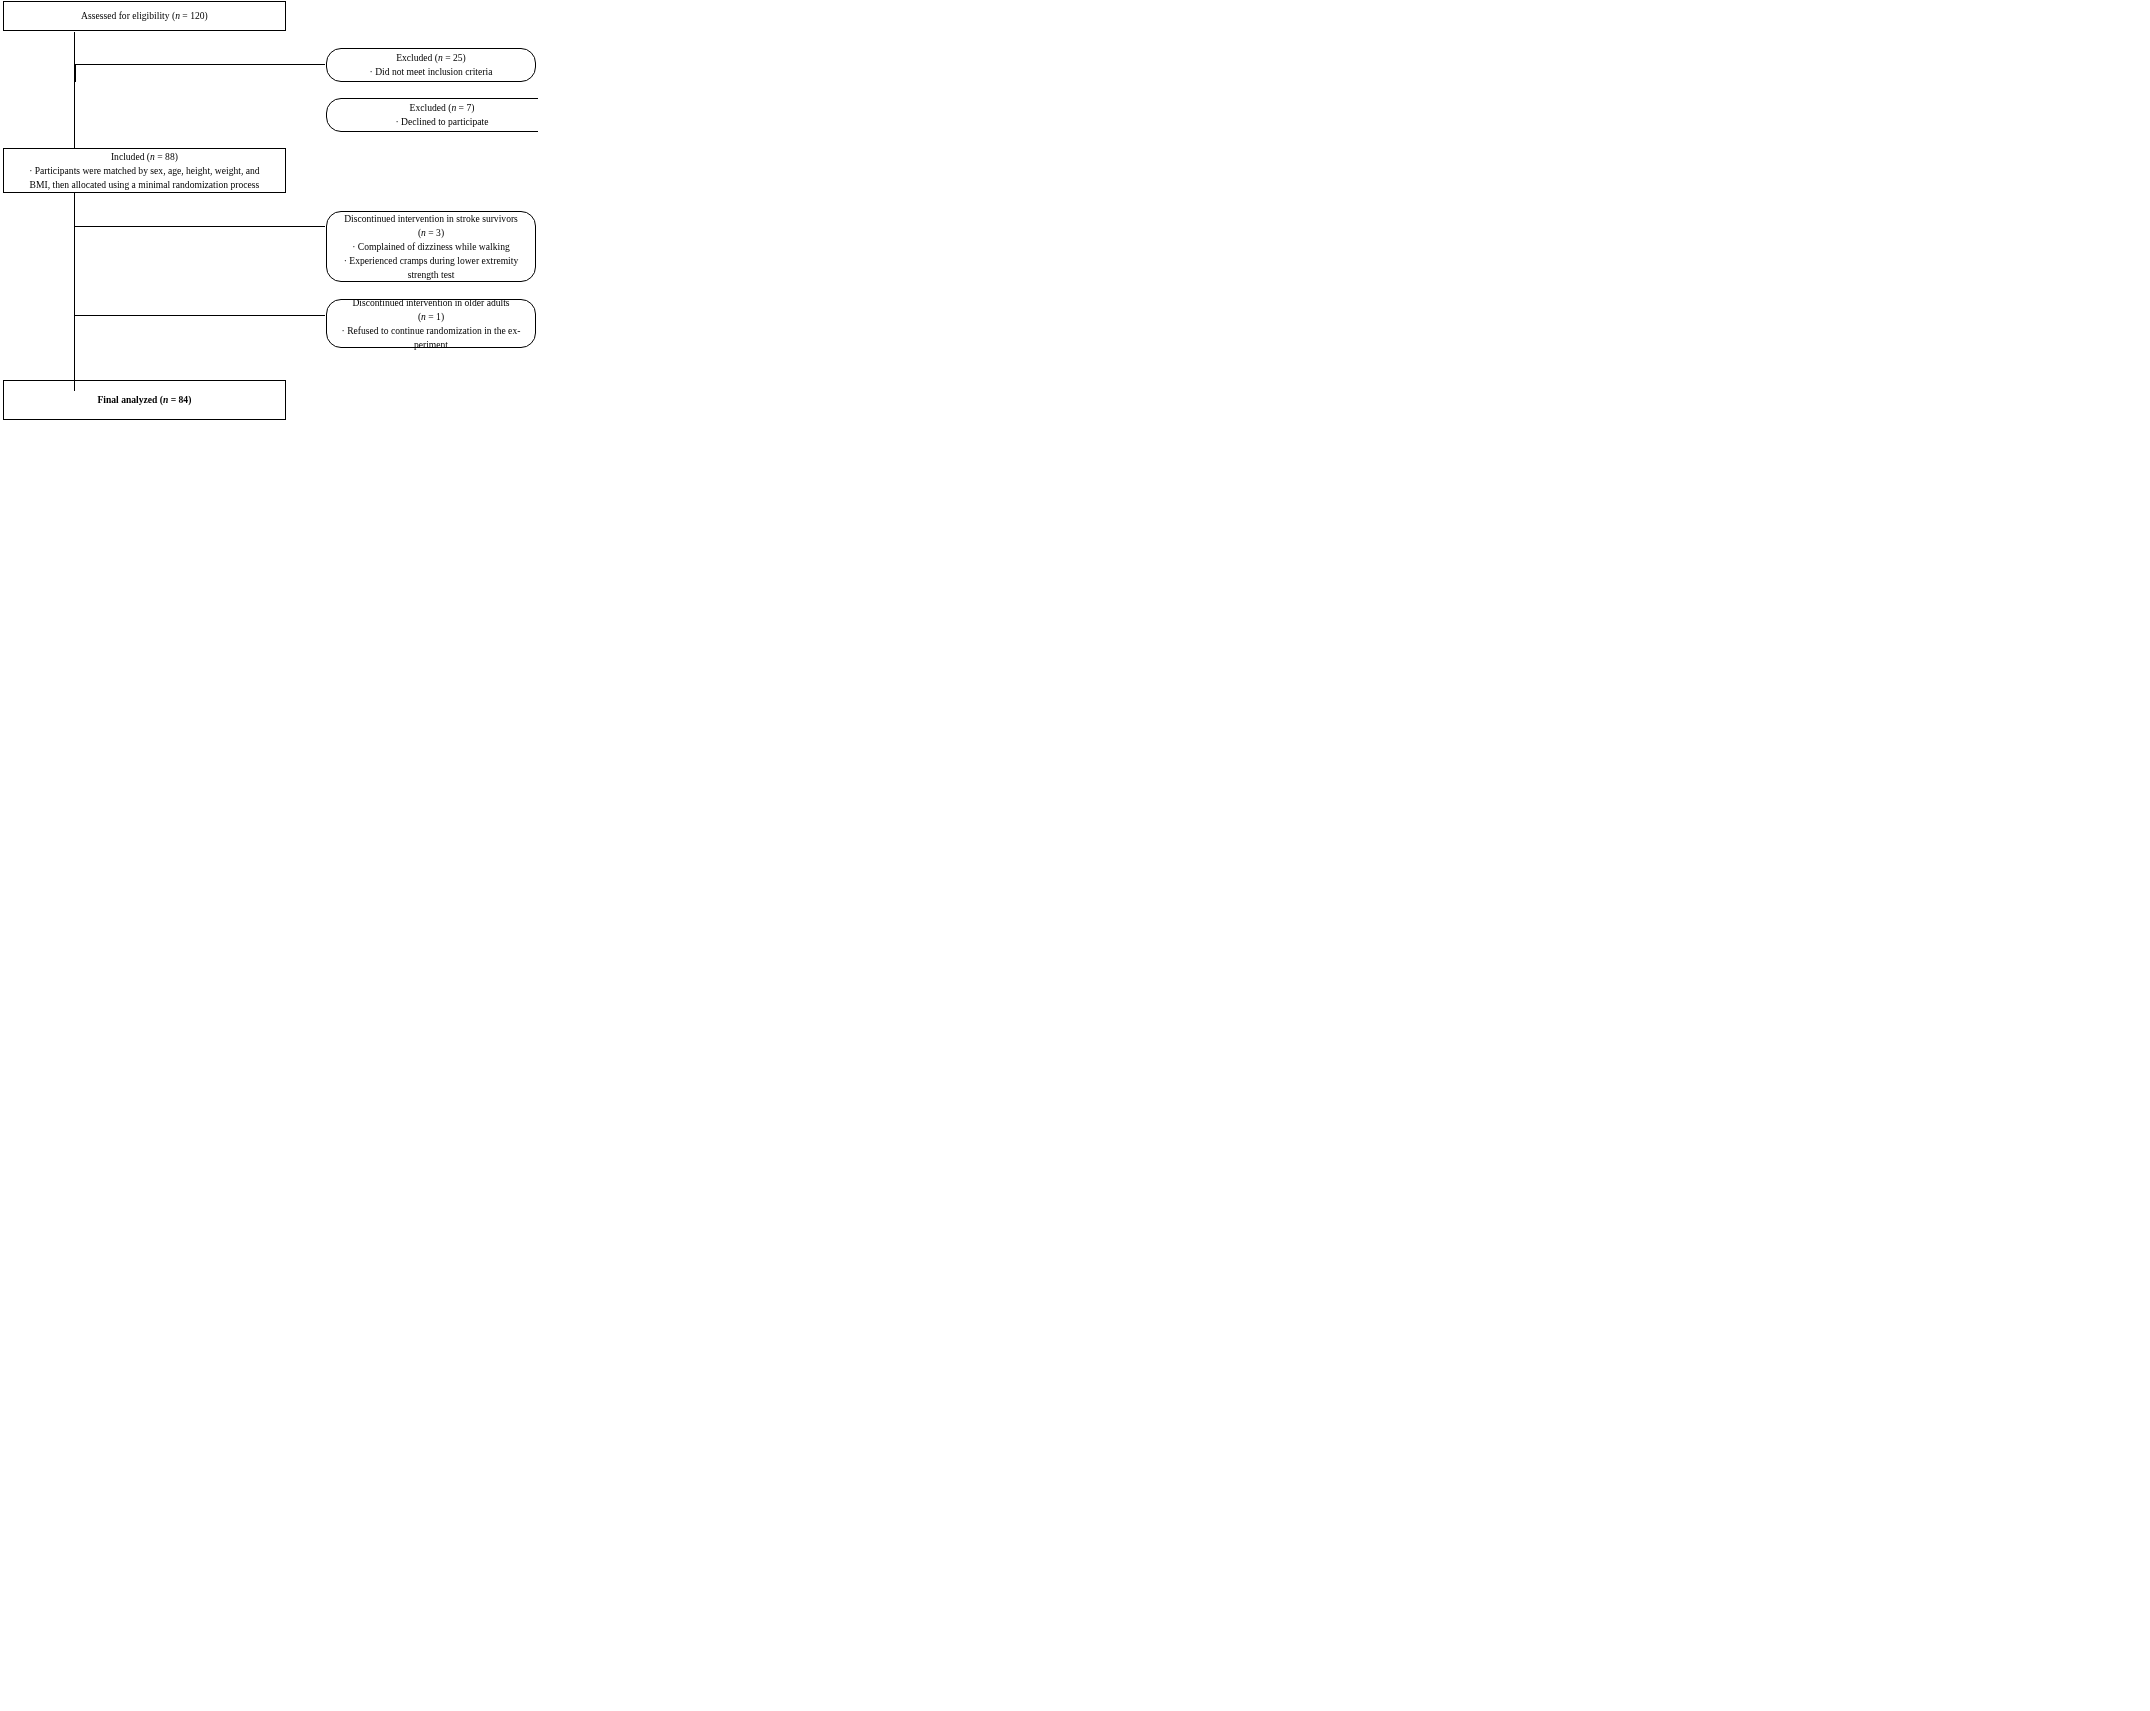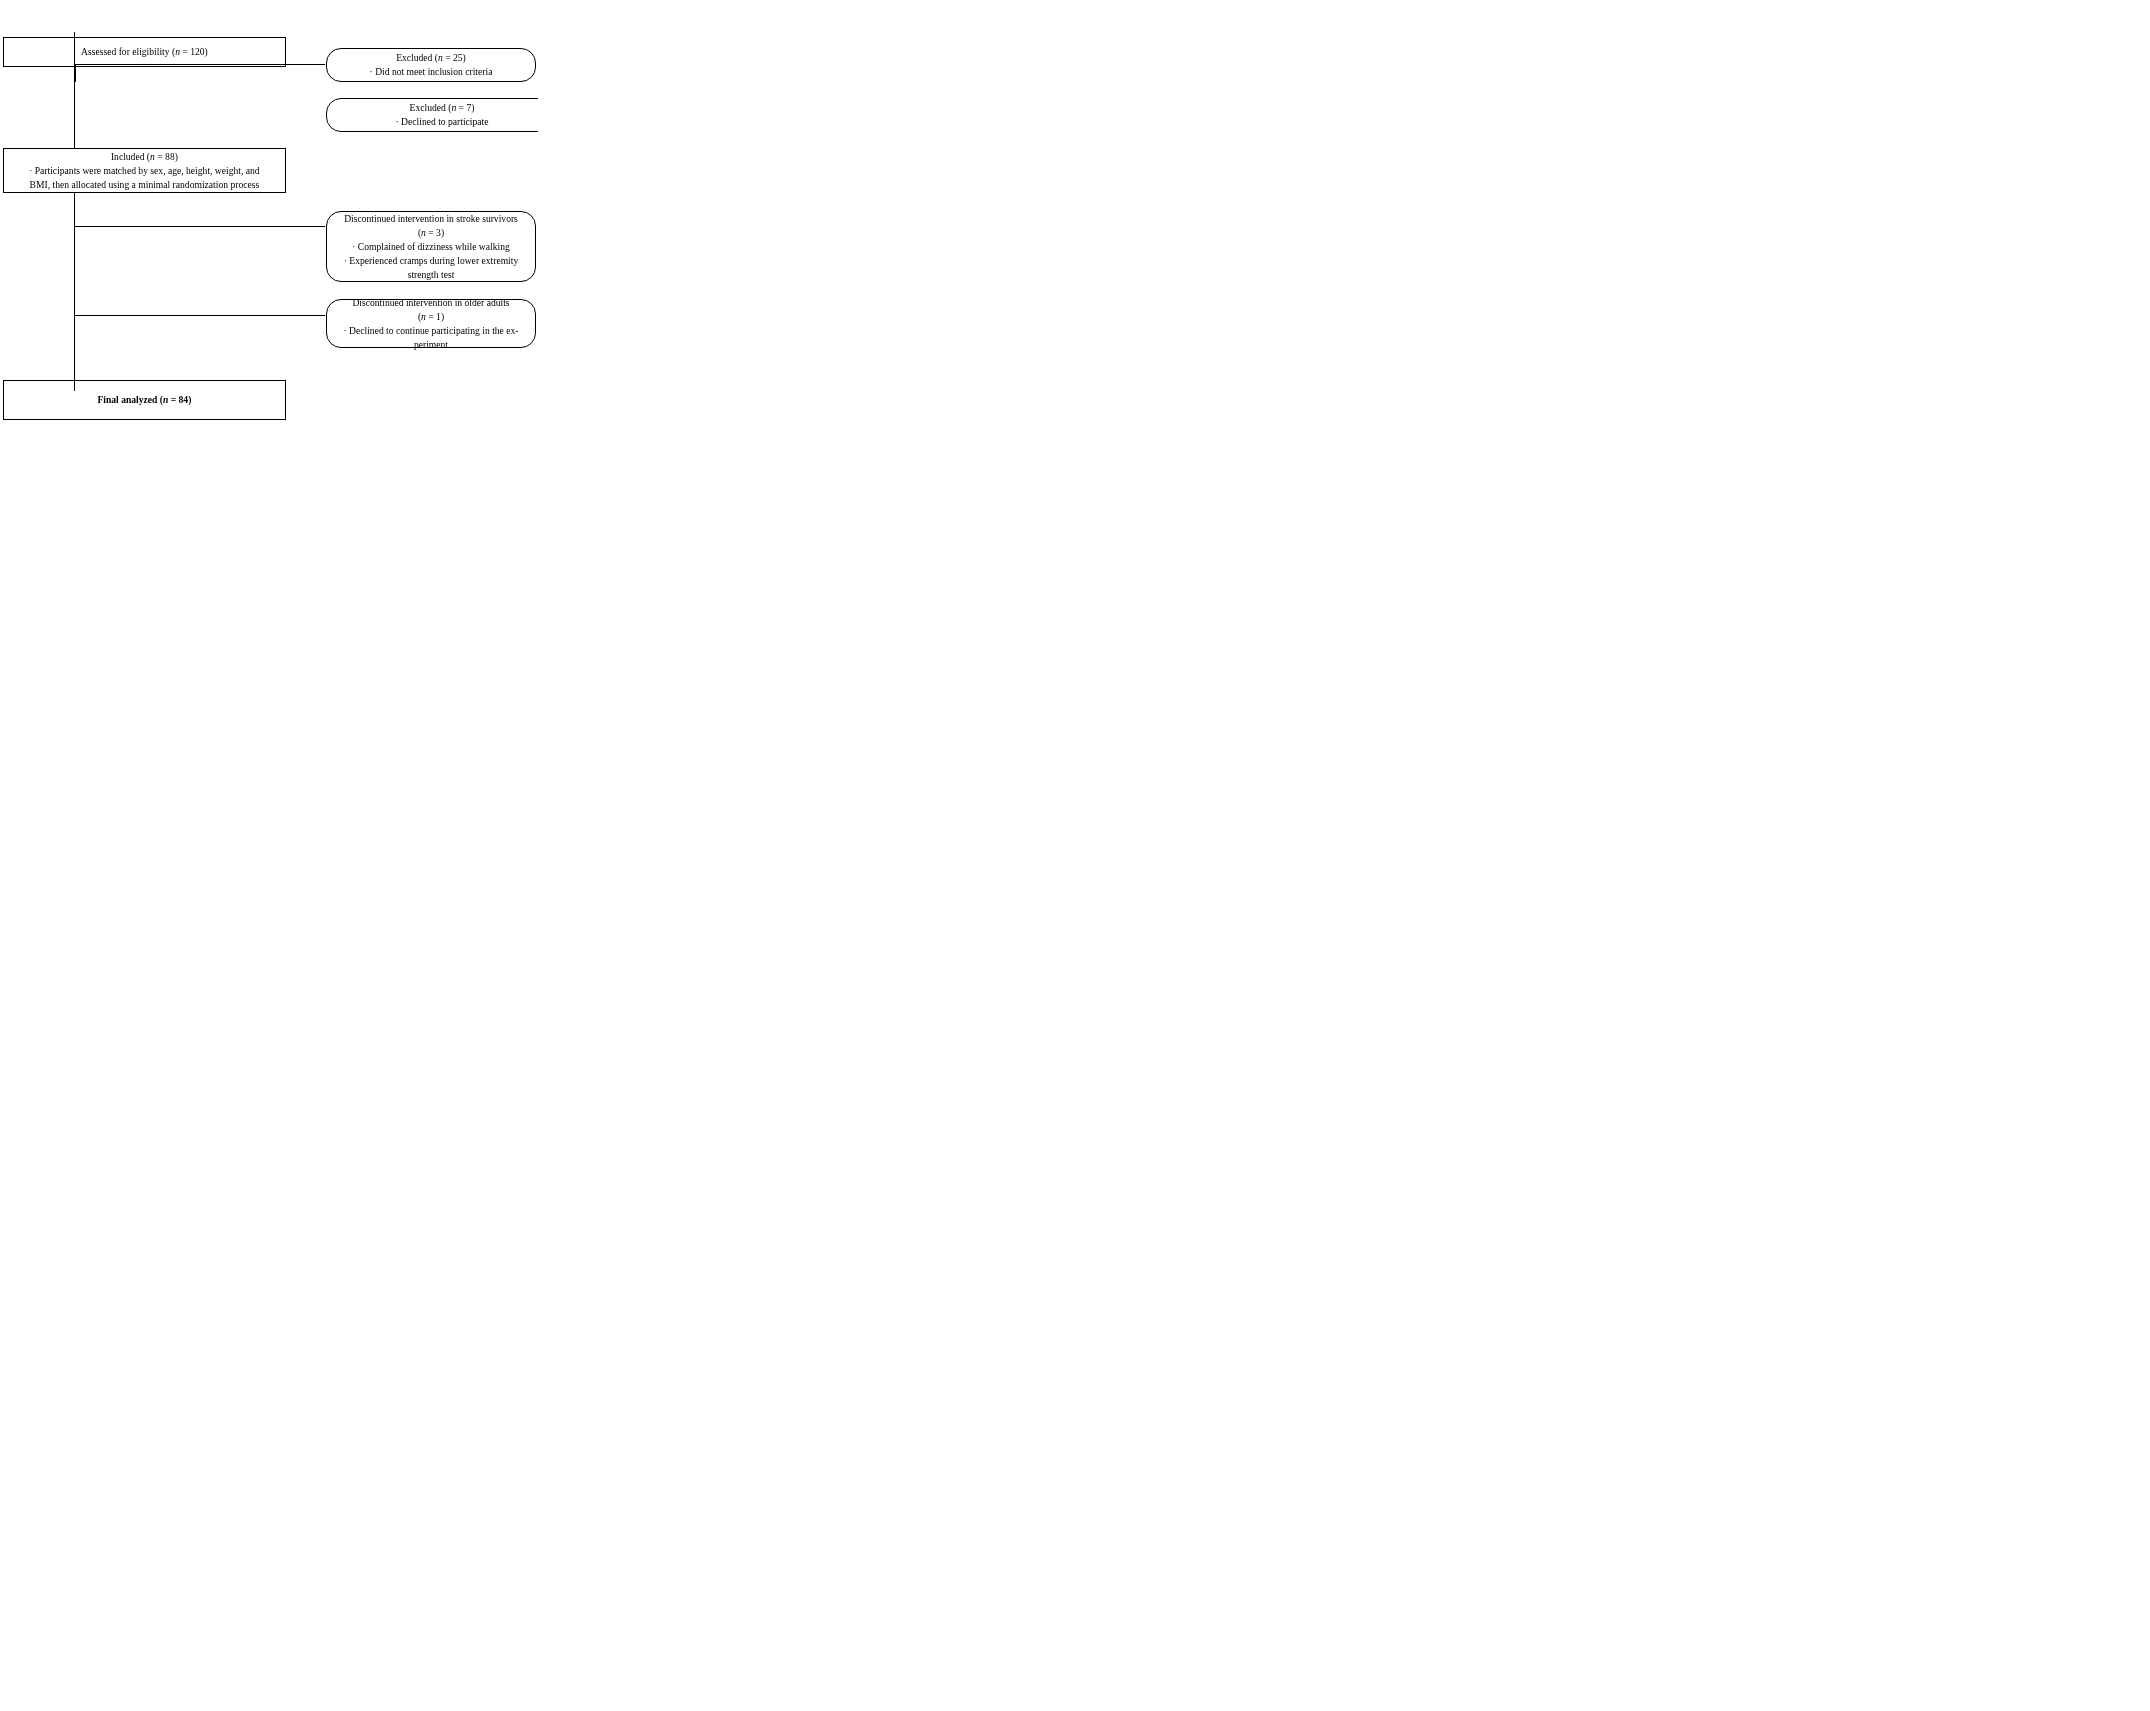--- a/index.html
+++ b/index.html
@@ -37,21 +37,21 @@
   .conn {
     position: absolute;
     background: #000000;
   }
 </style>
 </head>
 <body>
 
 <div class="canvas">
 
-  <div class="box" style="left:2.9px; top:1.4px; width:283px; height:30px;margin-top:36px;">
+  <div class="box" style="left:2.9px; top:1.4px; width:283px; height:30px;">
       <div class="line"><span>Assessed for eligibility (</span><span class="it">n</span><span> = 120)</span></div>
     </div>
 
   <div class="box" style="left:2.9px; top:148px; width:283px; height:45px;text-align:center;">
       <div class="line"><span>Included (</span><span class="it">n</span><span> = 88)</span></div>
       <div class="line"><span>· Participants were matched by sex, age, height, weight, and</span></div>
       <div class="line"><span>BMI, then allocated using a minimal randomization process</span></div>
     </div>
 
   <div class="box" style="left:2.9px; top:380px; width:283px; height:40px;font-weight:bold;">
@@ -72,21 +72,21 @@
       <div class="line"><span>Discontinued intervention in stroke survivors</span></div>
       <div class="line"><span>(</span><span class="it">n</span><span> = 3)</span></div>
       <div class="line"><span>· Complained of dizziness while walking</span></div>
       <div class="line"><span>· Experienced cramps during lower extremity</span></div>
       <div class="line"><span>strength test</span></div>
     </div>
 
   <div class="box thin" style="left:326px; top:299px; width:210px; height:49px;">
       <div class="line"><span>Discontinued intervention in older adults</span></div>
       <div class="line"><span>(</span><span class="it">n</span><span> = 1)</span></div>
-      <div class="line"><span>· Declined to continue participating in the ex-</span></div>
+      <div class="line"><span>· Refused to continue randomization in the ex-</span></div>
       <div class="line"><span>periment</span></div>
     </div>
 
   <div class="conn" style="left:74px; top:32px; width:0.9px; height:116px;"></div>
 
   <div class="conn" style="left:74px; top:64px; width:251px; height:0.9px;"></div>
 
   <div class="conn" style="left:74px; top:64px; width:1.7px; height:18px;"></div>
 
   <div class="conn" style="left:74px; top:193px; width:0.9px; height:198px;"></div>

